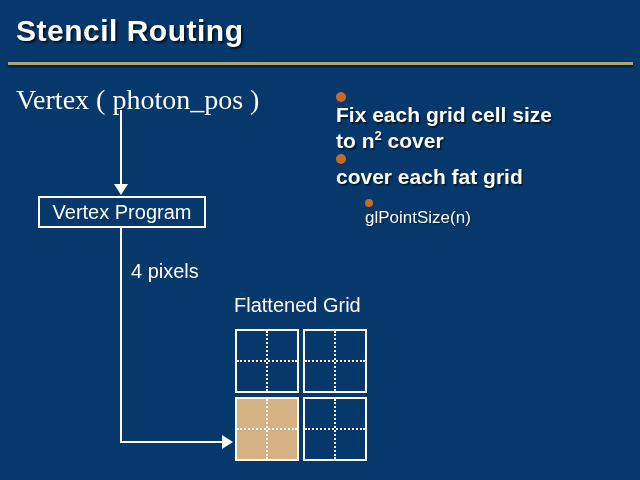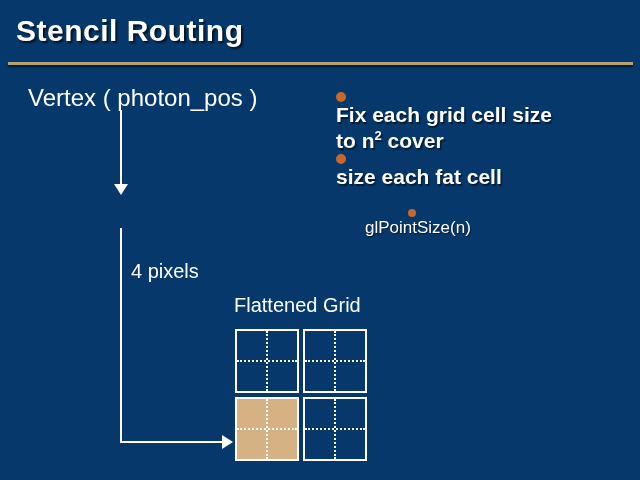--- a/index.html
+++ b/index.html
@@ -35,24 +35,25 @@
     top: 62px;
     width: 625px;
     height: 3px;
     background: #b2a27c;
     box-shadow: 0 2px 2px rgba(0,0,0,0.55);
   }
 
   
   .flow-input-label {
     position: absolute;
-    left: 28px;
+    left: 16px;
     top: 84px;
-    font-size: 24px;
-    white-space: nowrap;
+    font-size: 28px;
+    white-space: nowrap;
+    font-family: Liberation Serif, serif;
   }
   .vline1 {
     position: absolute;
     left: 120px;
     top: 110px;
     width: 2px;
     height: 76px;
     background: #ffffff;
   }
   .arrow-down {
@@ -176,21 +177,21 @@
     line-height: 26px;
     text-shadow: 1.5px 1.5px 1px rgba(0,0,0,0.5);
     white-space: nowrap;
   }
   .bullet-text sup {
     font-size: 13px;
     line-height: 0;
   }
   .row-1 { left: 336px; top: 84px; }
   .row-2 { left: 336px; top: 146px; }
-  .row-sub { left: 365px; top: 202px; align-items: center; }
+  .row-sub { left: 365px; top: 192px; }
   .sub-dot {
     width: 8px;
     height: 8px;
     margin-top: 7px;
     margin-right: 11px;
   }
   .sub-text {
     font-size: 17px;
     font-weight: normal;
     line-height: 22px;
@@ -201,20 +202,23 @@
 <body>
 
 <div class="slide">
 
   <div class="title">Stencil Routing</div>
   <div class="rule"></div>
 
   <div class="flow-input-label">Vertex ( photon_pos )</div>
   <div class="vline1"></div>
   <div class="arrow-down"></div>
+  <div class="vp-box">
+    <span>Vertex Program</span>
+  </div>
   <div class="vline2"></div>
   <div class="edge-label">4 pixels</div>
   <div class="hline"></div>
   <div class="arrow-right"></div>
 
   <div class="grid-title">Flattened Grid</div>
   <div class="fgrid">
     <div class="fcell"></div>
     <div class="fcell"></div>
     <div class="fcell filled"></div>
@@ -225,21 +229,21 @@
     <span class="bullet-dot"></span>
     <div class="bullet-text">
       <div>Fix each grid cell size</div>
       <div><span>to n</span><sup>2</sup><span> cover</span></div>
     </div>
   </div>
 
   <div class="bullet-row row-2">
     <span class="bullet-dot"></span>
     <div class="bullet-text">
-      <div>size each fat cell</div>
+      <div>cover each fat grid</div>
     </div>
   </div>
 
   <div class="bullet-row row-sub">
     <span class="bullet-dot sub-dot"></span>
     <div class="bullet-text sub-text">glPointSize(n)</div>
   </div>
 
 </div>
 

